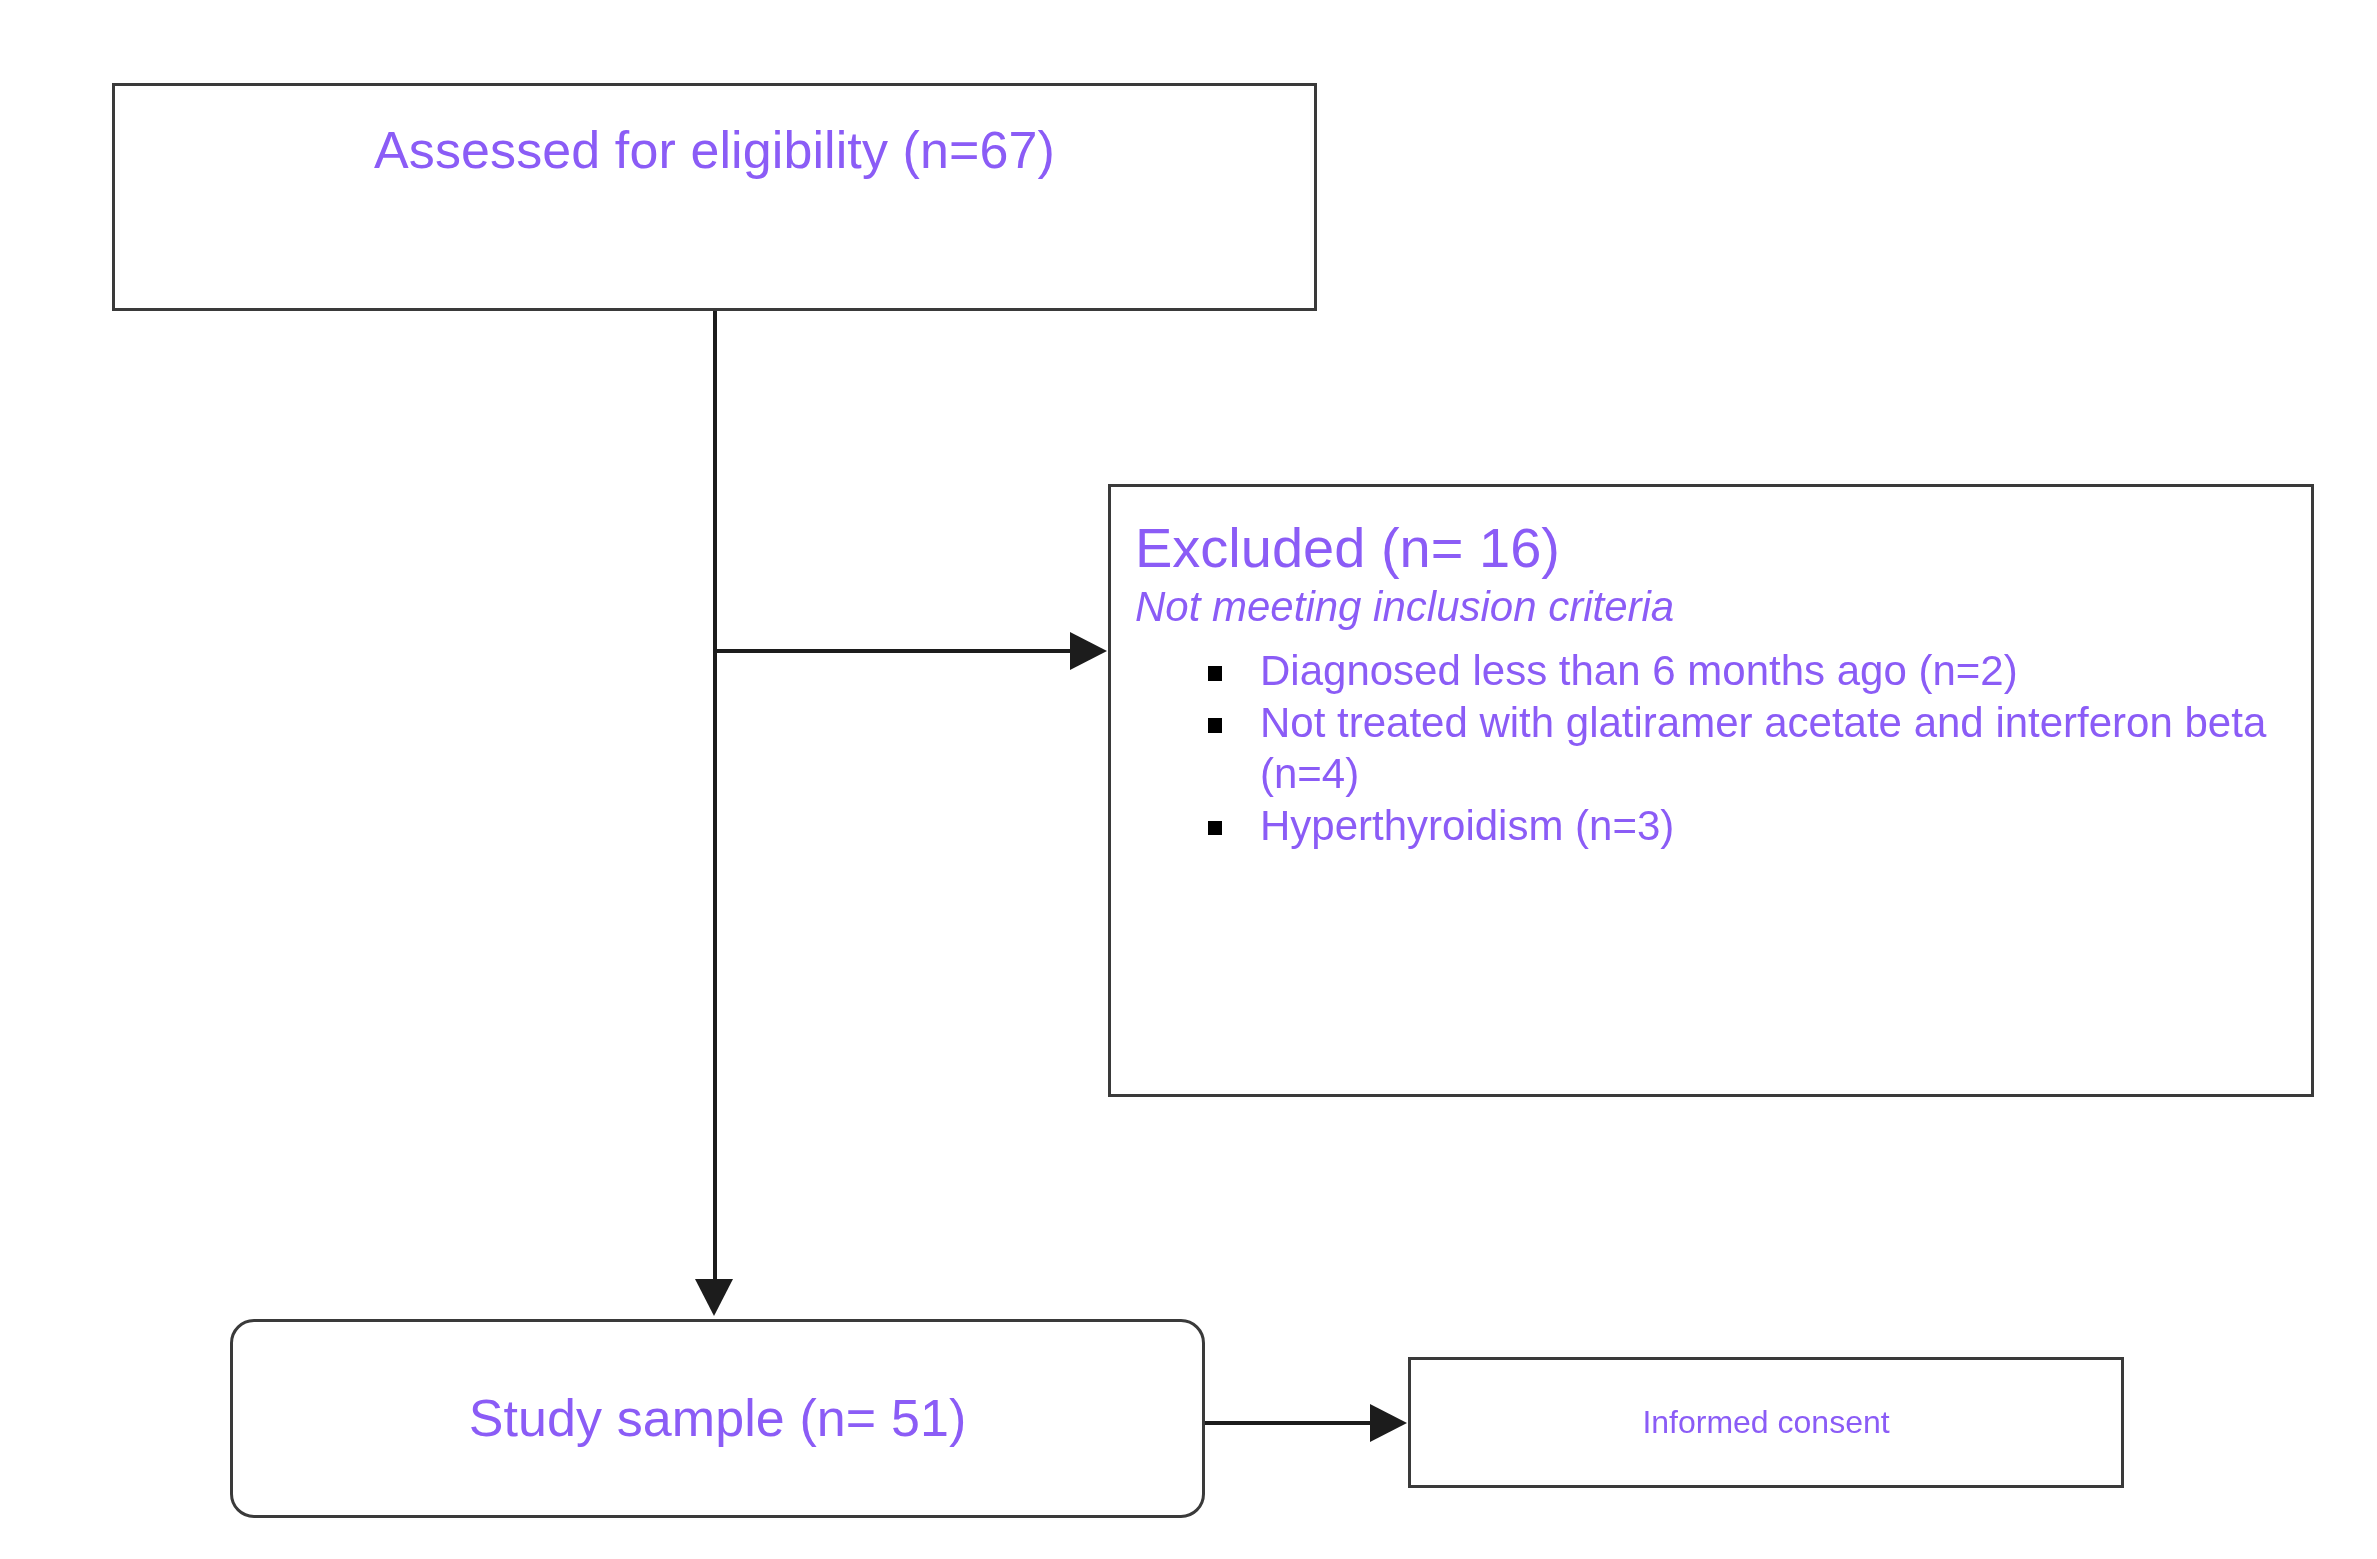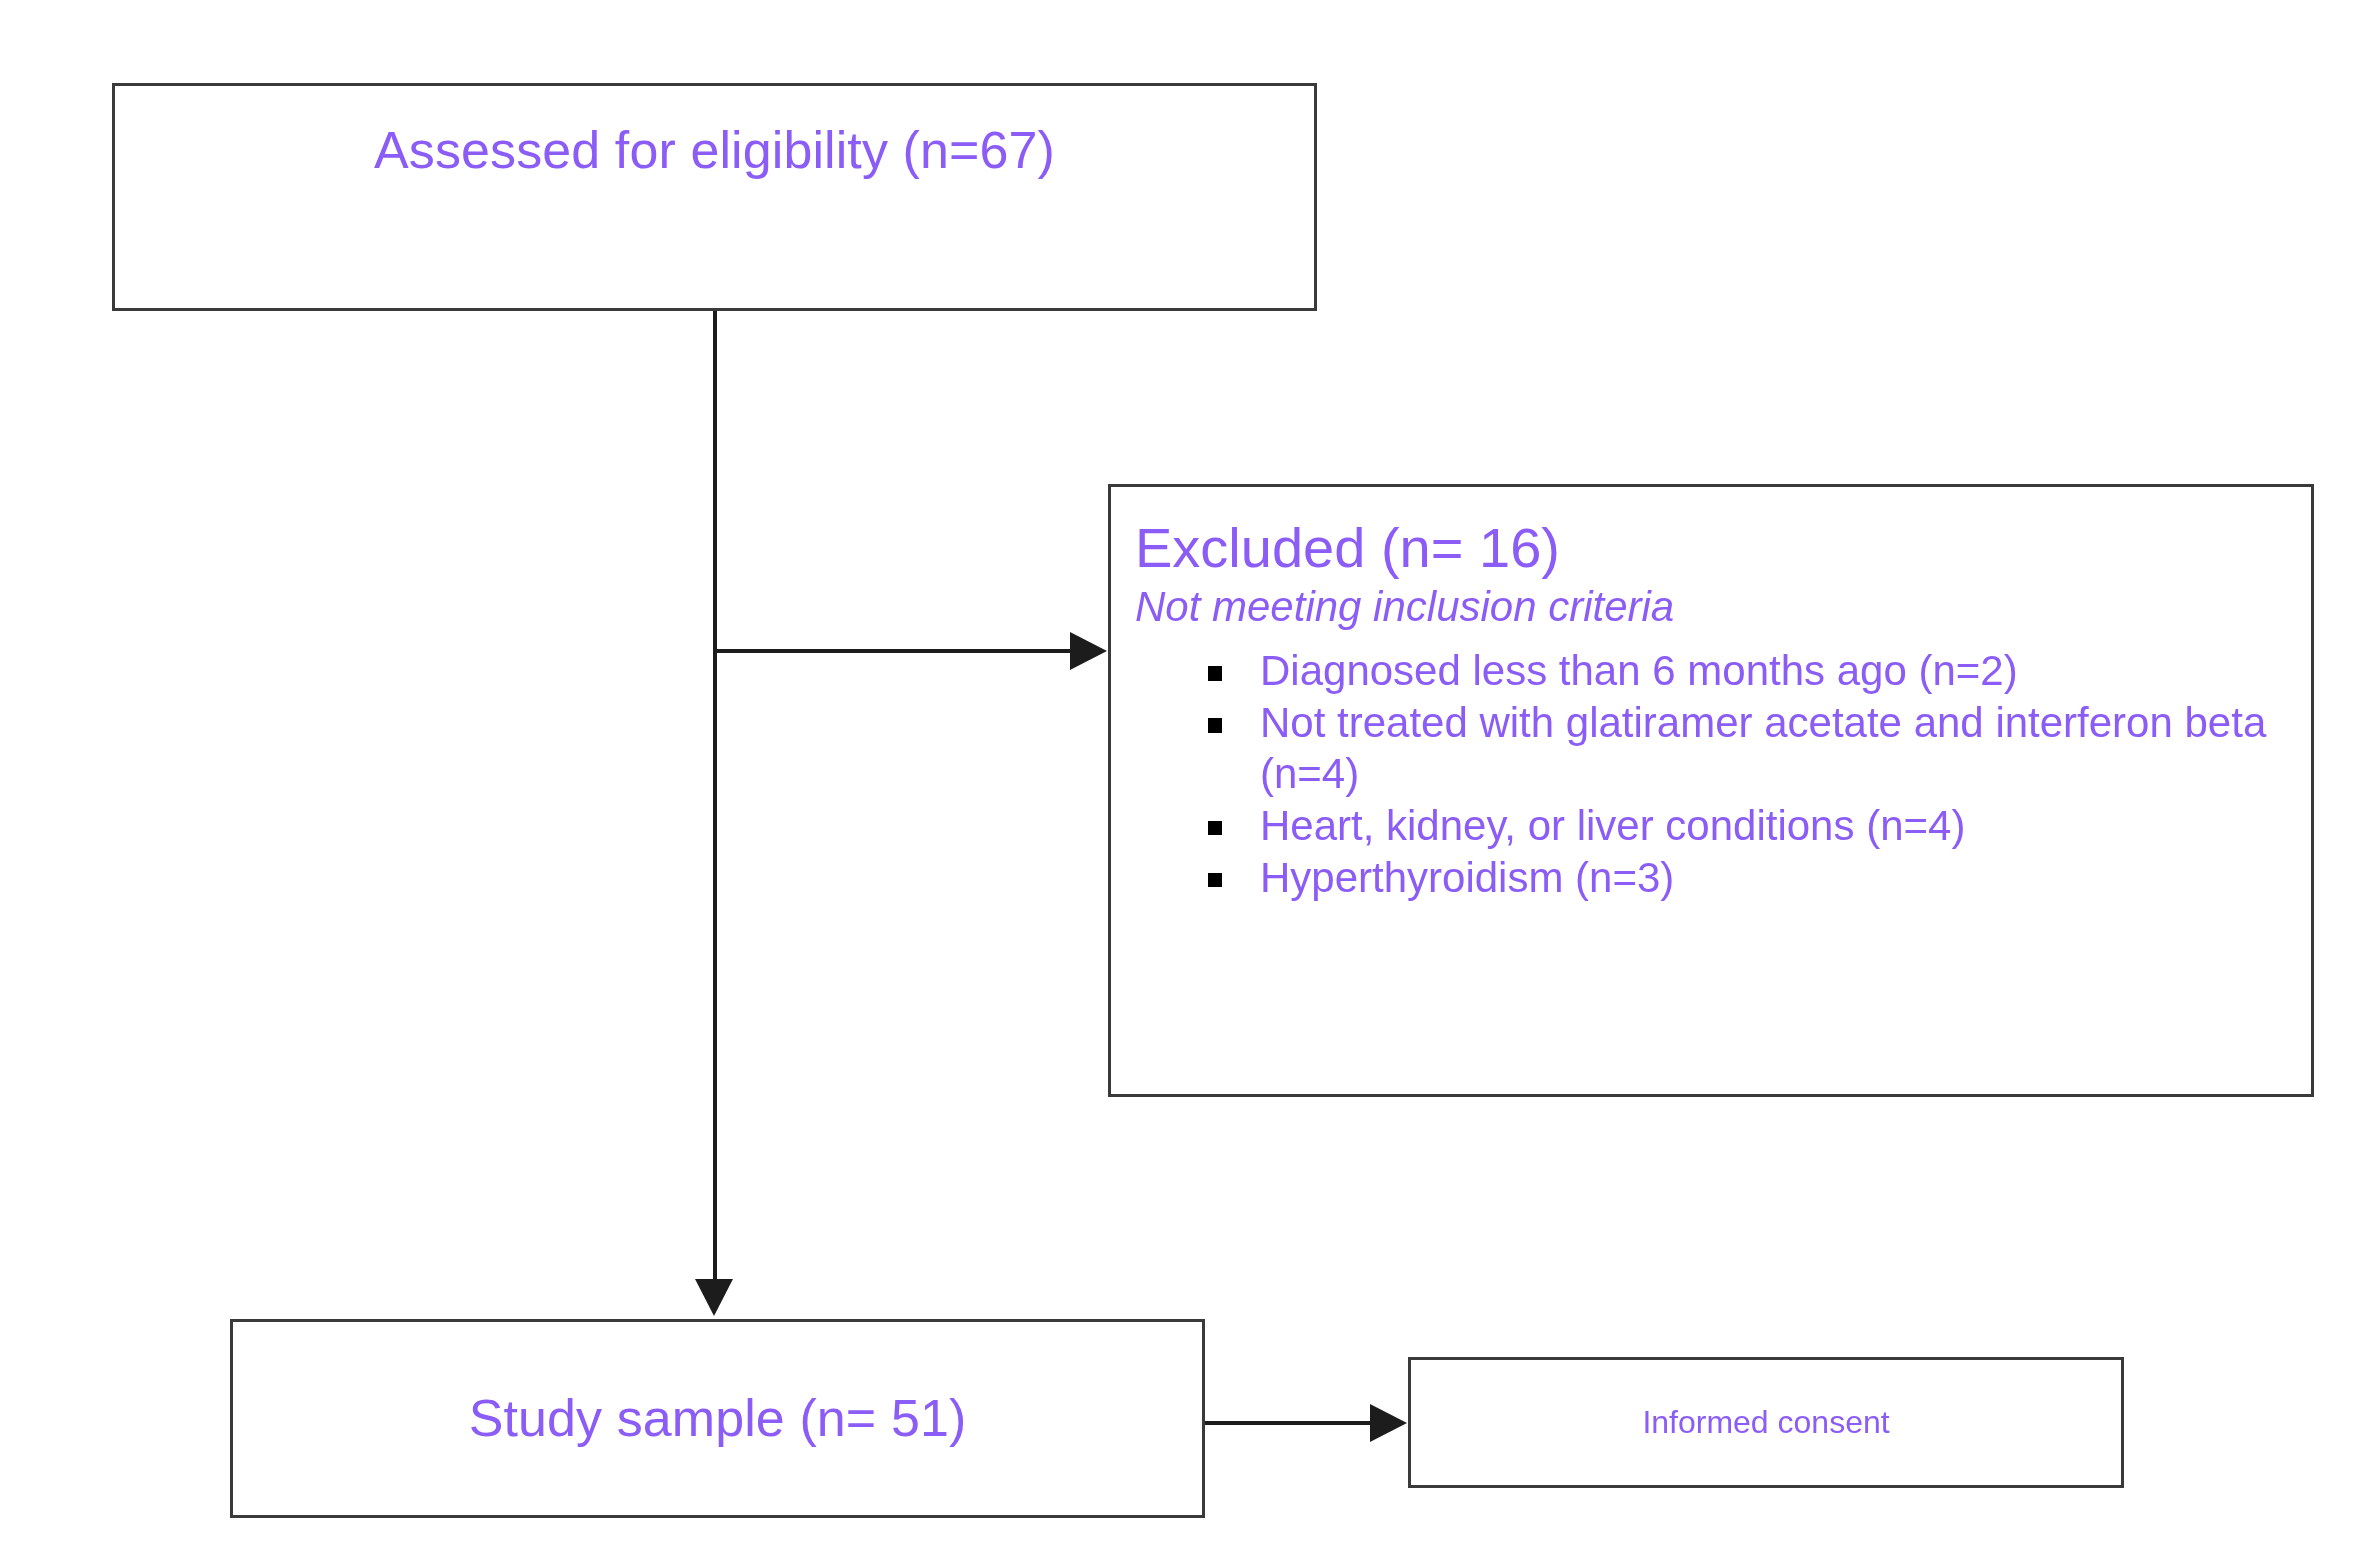--- a/index.html
+++ b/index.html
@@ -133,31 +133,30 @@
         <li>
           <span class="bullet-sq"></span>
           <span>Diagnosed less than 6 months ago (n=2)</span>
         </li>
         <li>
           <span class="bullet-sq"></span>
           <span>Not treated with glatiramer acetate and interferon beta (n=4)</span>
         </li>
         <li>
           <span class="bullet-sq"></span>
-          <span>Heart, kidney, or liver conditions (n=4)</span>
         </li>
         <li>
           <span class="bullet-sq"></span>
           <span>Hyperthyroidism (n=3)</span>
         </li>
       </ul>
     </div>
   </div>
 
-  <div class="box box-center" style="left:230px; top:1319px; width:975px; height:199px;">
+  <div class="box box-center" style="left:230px; top:1319px; width:975px; height:199px;border-radius:24px;">
     <span class="box-title">Study sample (n= 51)</span>
   </div>
 
   <div class="box box-center" style="left:1408px; top:1357px; width:716px; height:131px;">
     <span class="box-title-sm">Informed consent</span>
   </div>
 
 </div>
 
 

